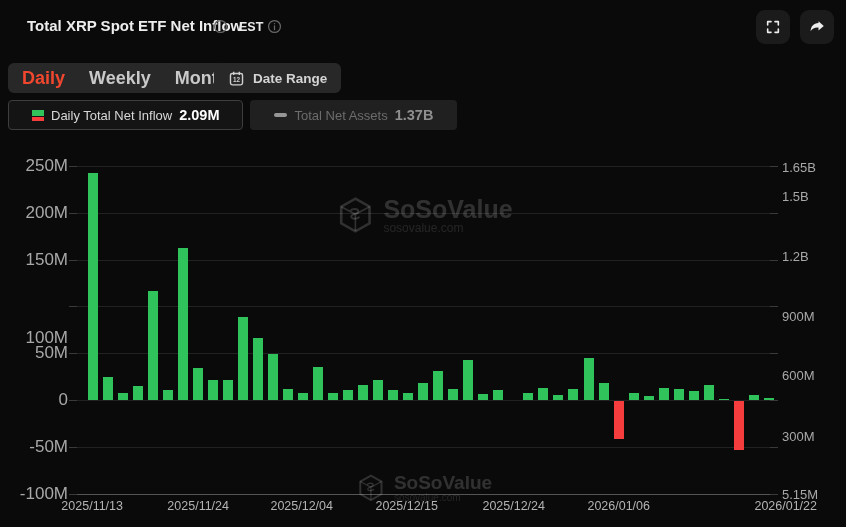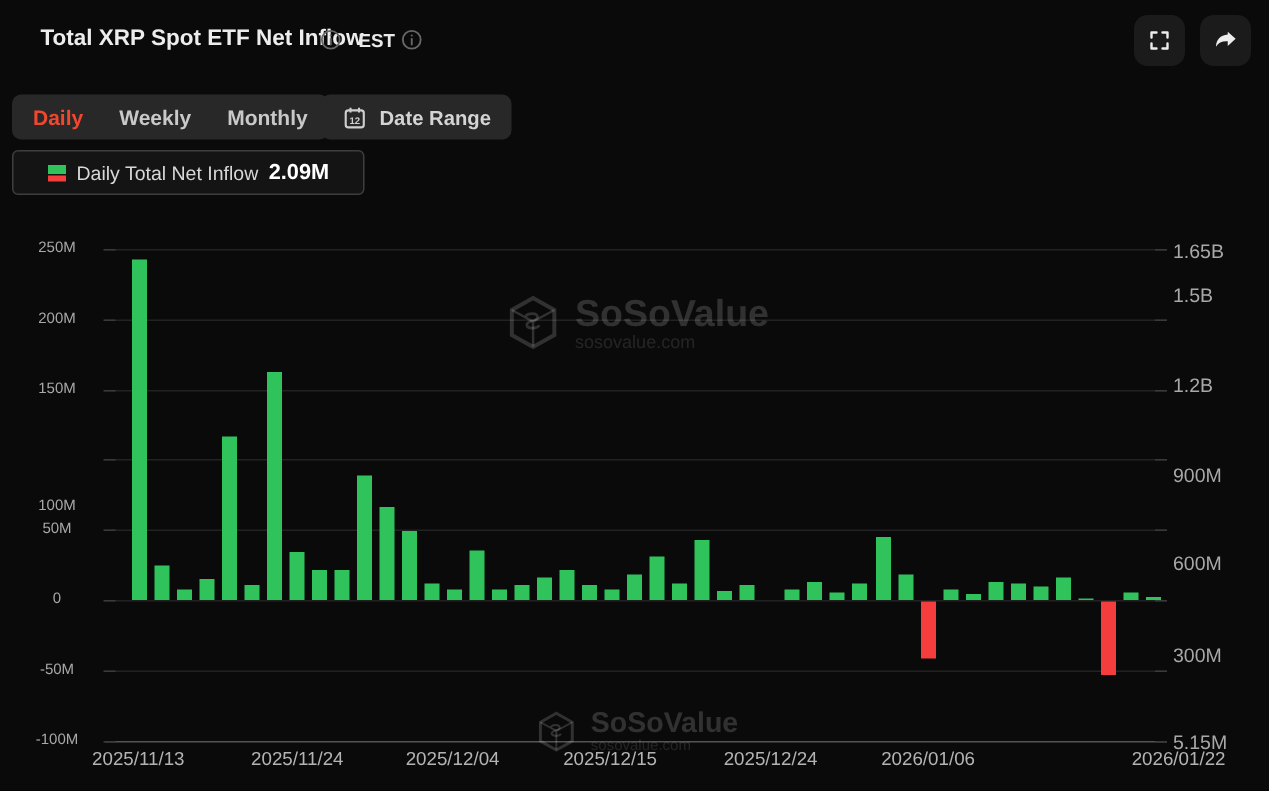--- a/index.html
+++ b/index.html
@@ -14,21 +14,21 @@
   .icon-btn{
     position:absolute;top:10px;width:34px;height:34px;border-radius:9px;
     background:#1b1b1b;border:none;display:flex;align-items:center;justify-content:center;
     cursor:pointer;padding:0;
   }
   
   .tab-group{
     position:absolute;left:8px;top:63px;height:30px;background:#282828;border-radius:6px;
     display:flex;align-items:center;padding:0 14px;gap:24px;
   }
-  .tab{font-size:14px;font-weight:600;color:#c9c9c9;cursor:pointer;background:none;border:none;padding:0;font-family:inherit;}
+  .tab{font-size:18px;font-weight:600;color:#c9c9c9;cursor:pointer;background:none;border:none;padding:0;font-family:inherit;}
   .tab.active{font-weight:700;}
   .date-range-btn{
     position:absolute;left:214px;top:63px;height:30px;background:#282828;border:none;border-radius:6px;
     display:flex;align-items:center;gap:8px;padding:0 14px;cursor:pointer;
     font-family:inherit;font-size:13.5px;font-weight:700;color:#d4d4d4;
   }
   
   .legend-row{position:absolute;left:8px;top:100px;display:flex;gap:7px;}
   .legend-item{height:28px;display:flex;align-items:center;gap:7px;padding:0 23px;border-radius:4px;cursor:pointer;}
   .legend-item.active{background:#141414;border:1px solid #3e3e3e;}
@@ -39,21 +39,21 @@
   .legend-item.muted .legend-value{color:#8f8f8f;}
   .bar-swatch{width:12px;height:11px;display:flex;flex-direction:column;justify-content:space-between;}
   .bar-swatch .pos{height:6px;}
   .bar-swatch .neg{height:4px;}
   .dash{width:13px;height:4px;border-radius:2px;}
   
   #chart-layer{position:absolute;left:0;top:0;width:846px;height:527px;}
   .gridline{position:absolute;left:70px;width:708px;height:1px;background:#222222;}
   .gridline.axisline{background:#545454;}
   .tick{position:absolute;width:8px;height:1px;background:#3a3a3a;}
-  .ylab-left{position:absolute;left:8px;width:60px;text-align:center;font-size:10px;color:#a8a8a8;line-height:16px;}
+  .ylab-left{position:absolute;left:8px;width:60px;text-align:right;font-size:17px;color:#a8a8a8;line-height:16px;}
   .ylab-right{position:absolute;left:782px;font-size:13px;color:#a8a8a8;line-height:16px;}
   .xlab{position:absolute;top:499px;width:90px;margin-left:-45px;text-align:right;font-size:12.5px;color:#b3b3b3;}
   .bar{position:absolute;width:10px;}
   
   .watermark{position:absolute;display:flex;align-items:center;gap:8px;color:rgba(255,255,255,0.16);}
   .wm-center{left:424px;top:215px;transform:translate(-50%,-50%);}
   .wm-bottom{left:424px;top:488px;transform:translate(-50%,-50%);}
   .wm-text{display:flex;flex-direction:column;line-height:1.05;}
   .wm-brand{font-weight:800;}
   .wm-center .wm-brand{font-size:25px;}
@@ -225,15 +225,20 @@
 
   <div class="legend-row">
     <div class="legend-item active">
       <span class="bar-swatch">
         <span class="pos" style="background: rgb(48, 195, 92);"></span>
         <span class="neg" style="background: rgb(246, 61, 61);"></span>
       </span>
       <span class="legend-label">Daily Total Net Inflow</span>
       <span class="legend-value">2.09M</span>
     </div>
+    <div class="legend-item muted">
+      <span class="dash" style="background: rgb(150, 150, 150);"></span>
+      <span class="legend-label">Total Net Assets</span>
+      <span class="legend-value">1.37B</span>
+    </div>
   </div>
 
 </div>
 
 </body></html>

